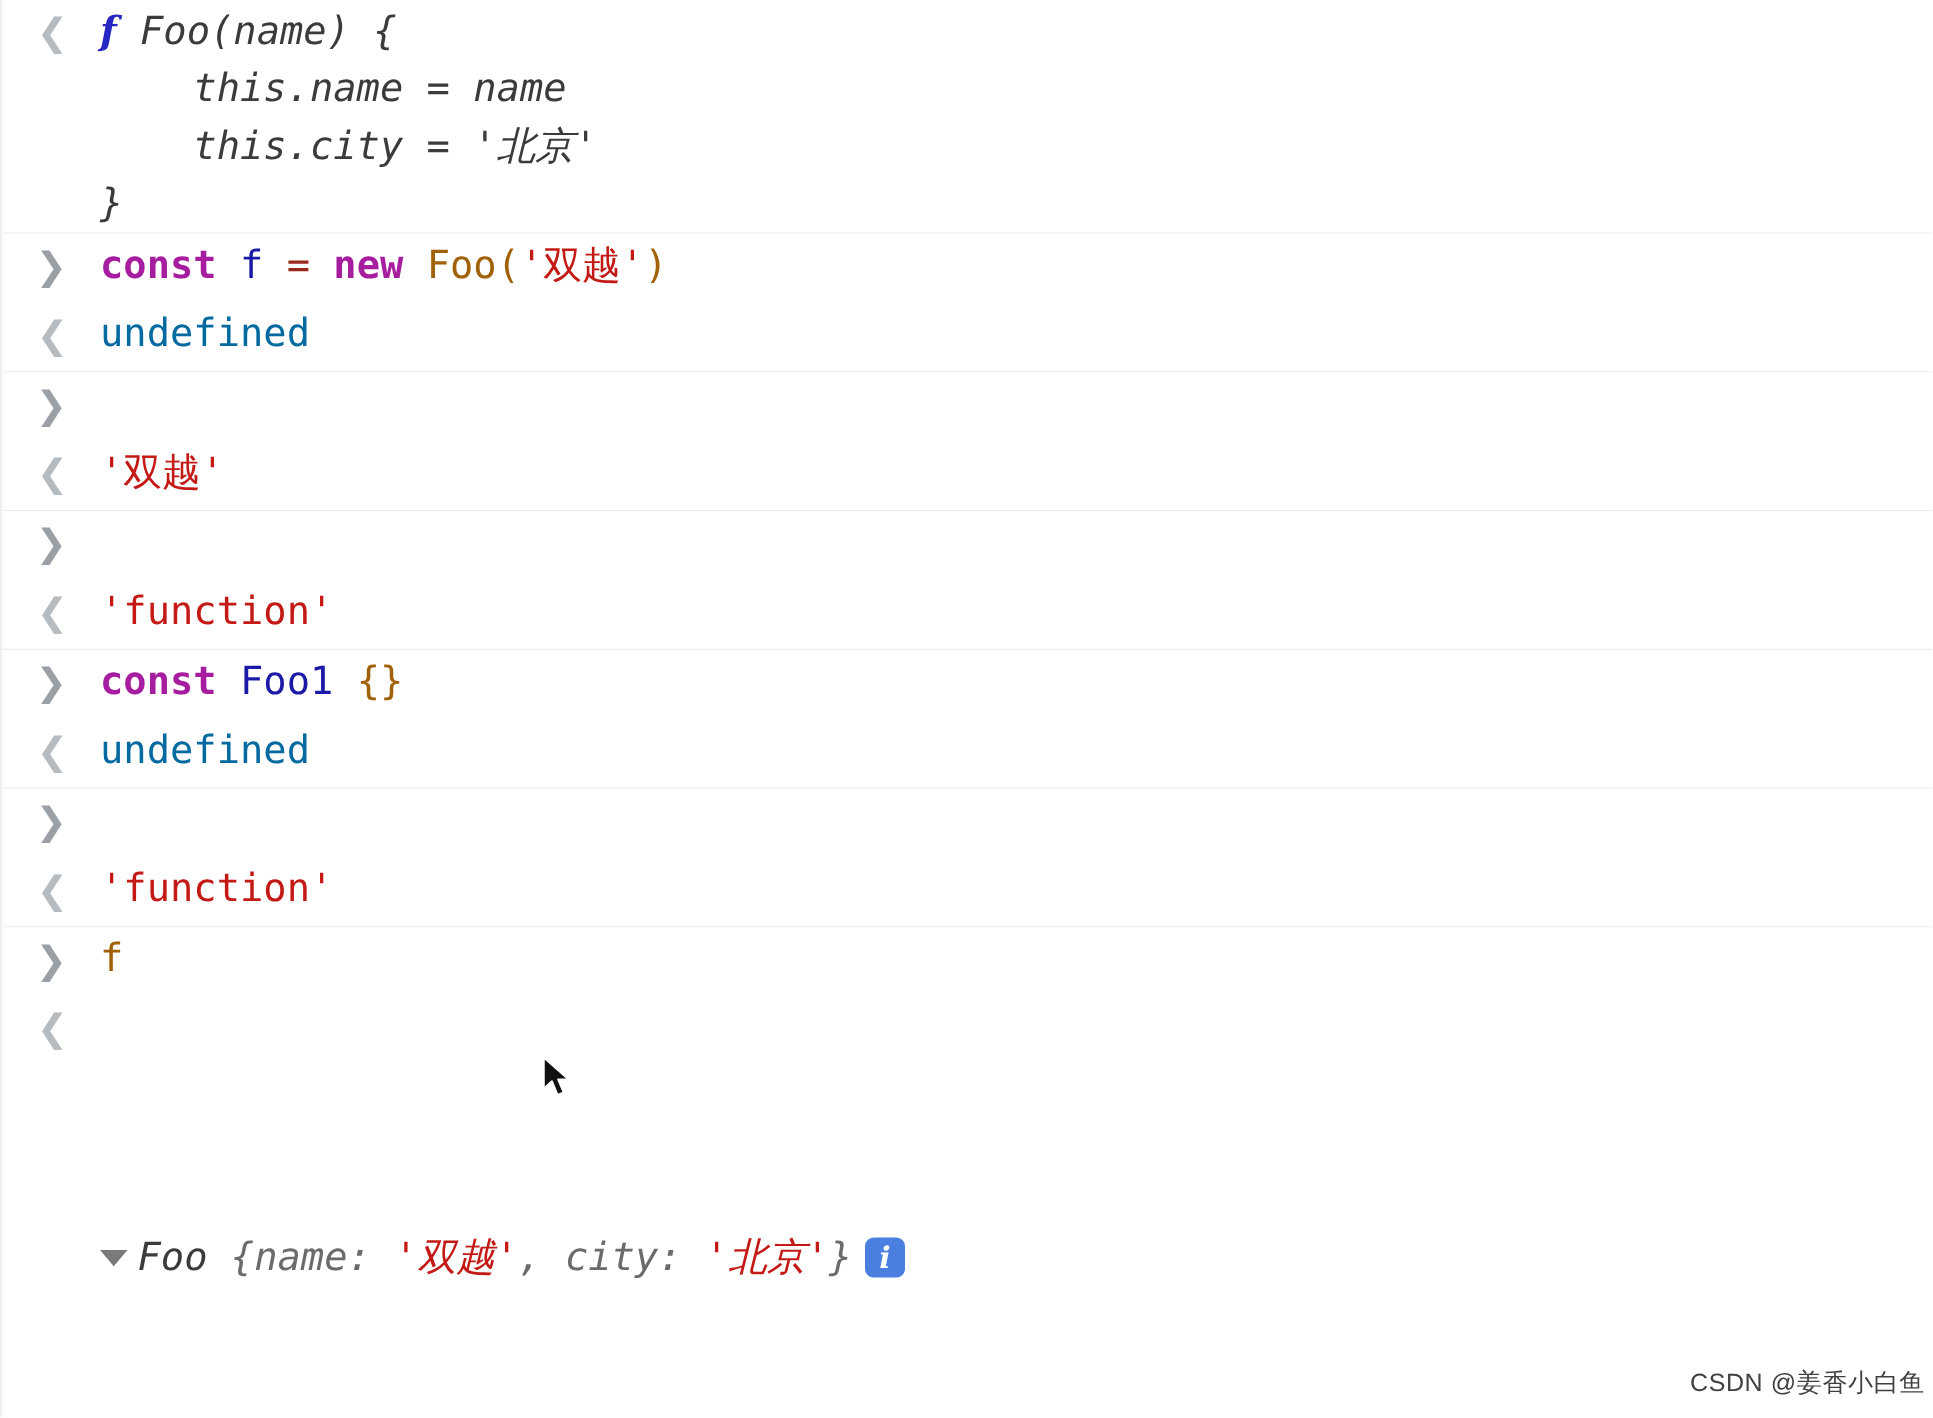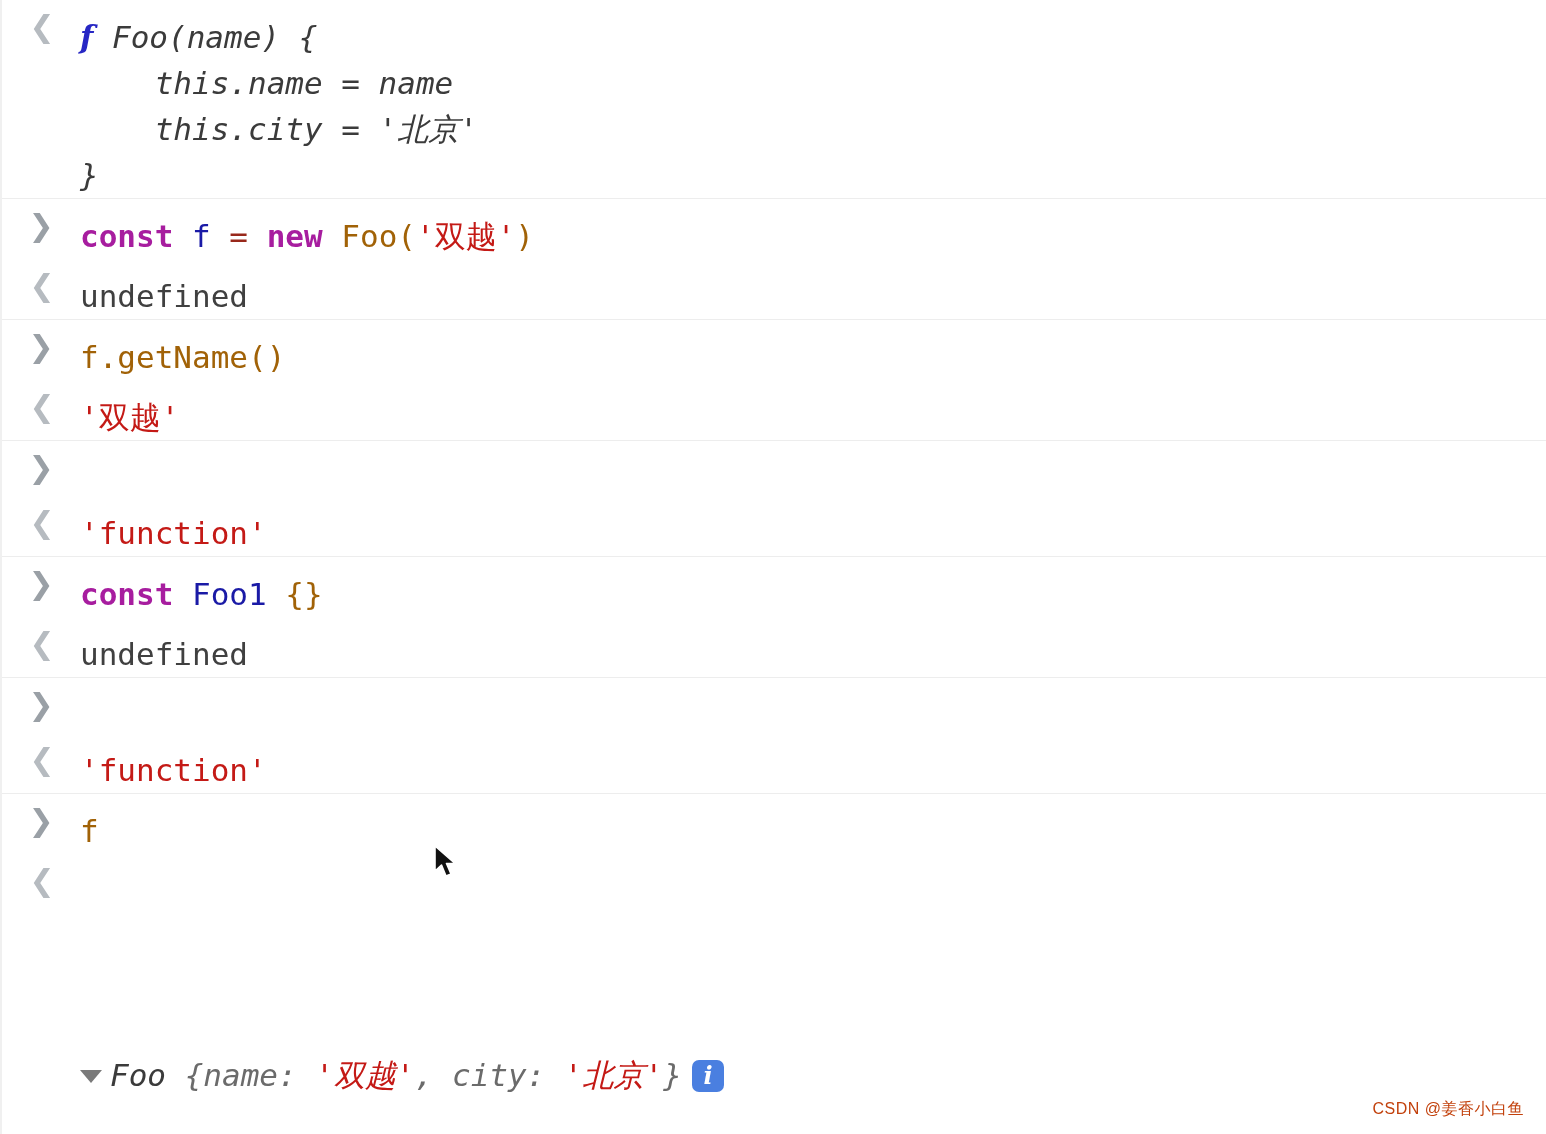--- a/index.html
+++ b/index.html
@@ -57,31 +57,31 @@
     color: #9aa0a6;
     font-family: "DejaVu Sans", sans-serif;
   }
   .arrow-out { color: #b6bbc0; letter-spacing: -2px; }
 
   .content {
     flex: 1 1 auto;
     font-size: 31px;
     line-height: 46px;
     white-space: pre;
-    padding-top: 14px;
+    padding-top: 2px;
     letter-spacing: 0px;
   }
 
   
   .kw        { color: #a71d9f; font-weight: bold; }          
   .ident-blue{ color: #1a1aa6; }          
   .op        { color: #98281b; }          
   .plain     { color: #a16207; }          
   .str       { color: #c41a16; }          
-  .undef     { color: #404040; }          
+  .undef     { color: #0369a1; }          
   .fn-glyph  { color: #2727c4; font-style: italic;
                font-family: "DejaVu Serif", serif; font-weight: 600; }
   .src       { color: #3b3b3b; font-style: italic; }  
   .objname   { color: #3b3b3b; font-style: italic; }
   .preview-k { color: #6b6b6b; font-style: italic; }
   .preview-v { color: #c41a16; font-style: italic; }
 
   
   .tri {
     display: inline-block;
@@ -126,25 +126,25 @@
     left: 432px;
     top: 845px;
     width: 26px;
     height: 34px;
     pointer-events: none;
   }
 
   
   #watermark {
     position: absolute;
-    right: 22px;
+    right: 6px;
     bottom: 14px;
     font-family: "Liberation Sans", sans-serif;
-    font-size: 16px;
-    color: #c2410c;
+    font-size: 20px;
+    color: #404040;
     letter-spacing: 0.5px;
   }
 </style>
 </head>
 <body>
 
 <div id="console">
 
   <div class="group">
     <div class="row">
@@ -171,21 +171,20 @@
       </div>
       <div class="content undef">undefined</div>
     </div>
   </div>
 
   <div class="group">
     <div class="row">
       <div class="gutter">
         <span class="arrow-in">❯</span>
       </div>
-      <div class="content plain">f.getName()</div>
     </div>
     <div class="row">
       <div class="gutter">
         <span class="arrow-out">❮</span>
       </div>
       <div class="content str">'双越'</div>
     </div>
   </div>
 
   <div class="group">

